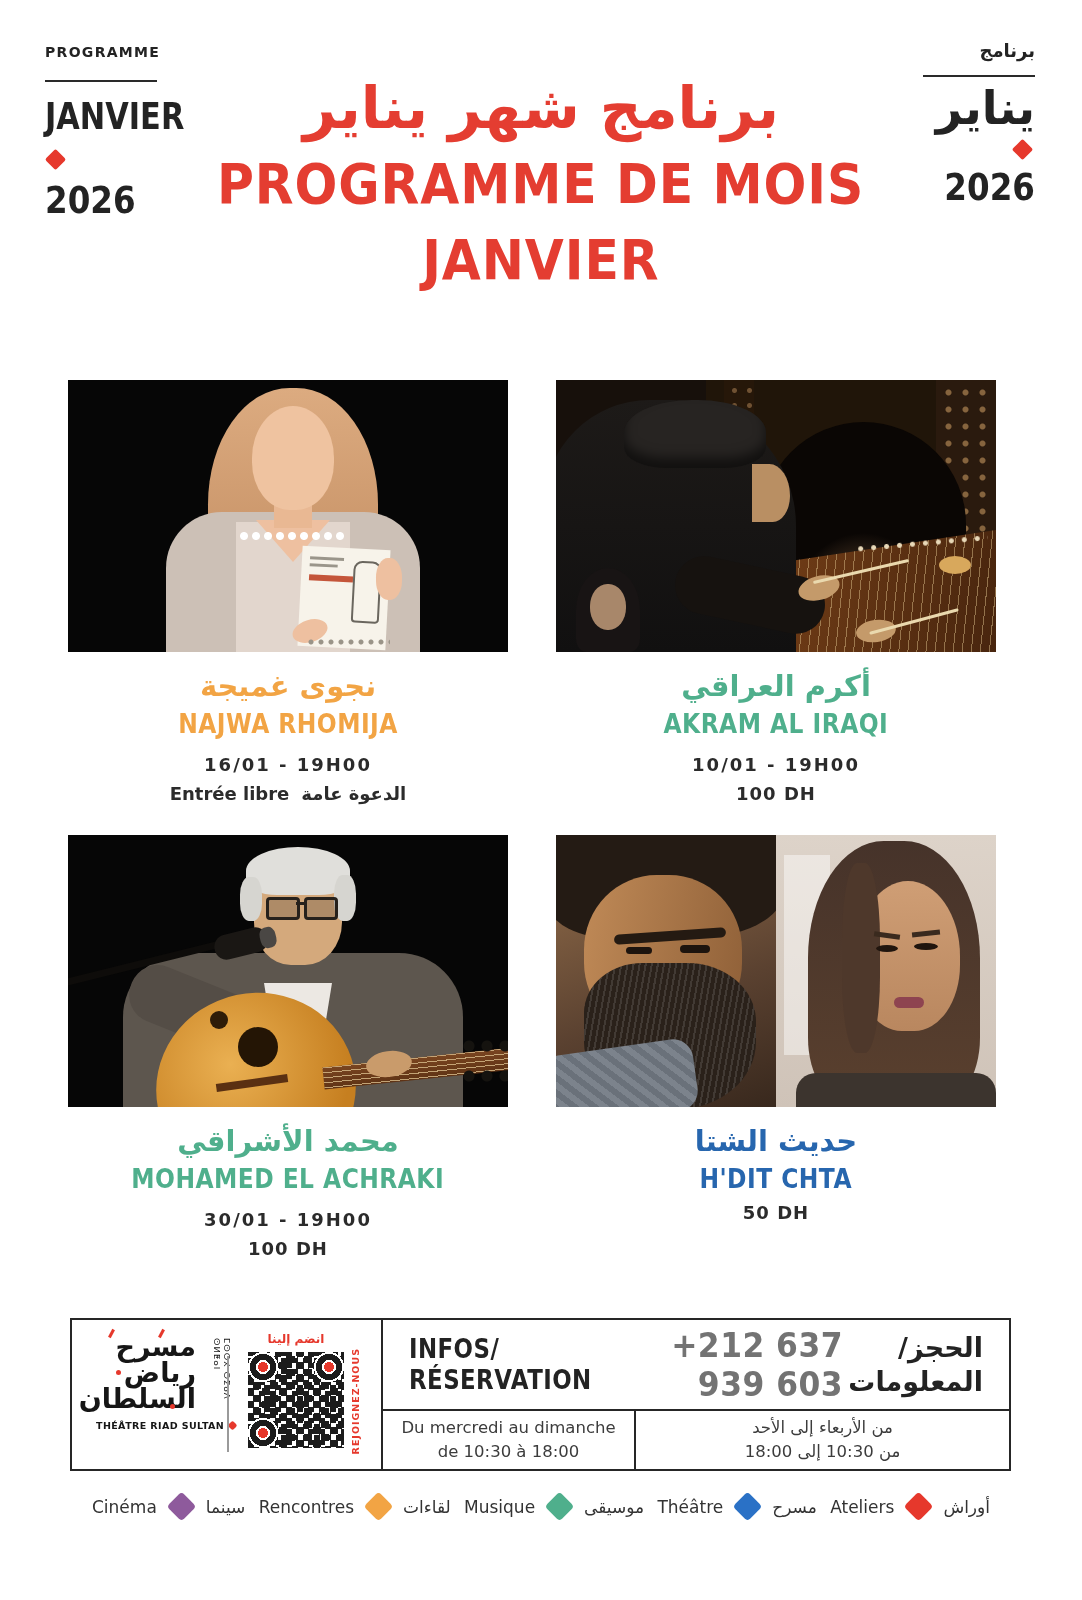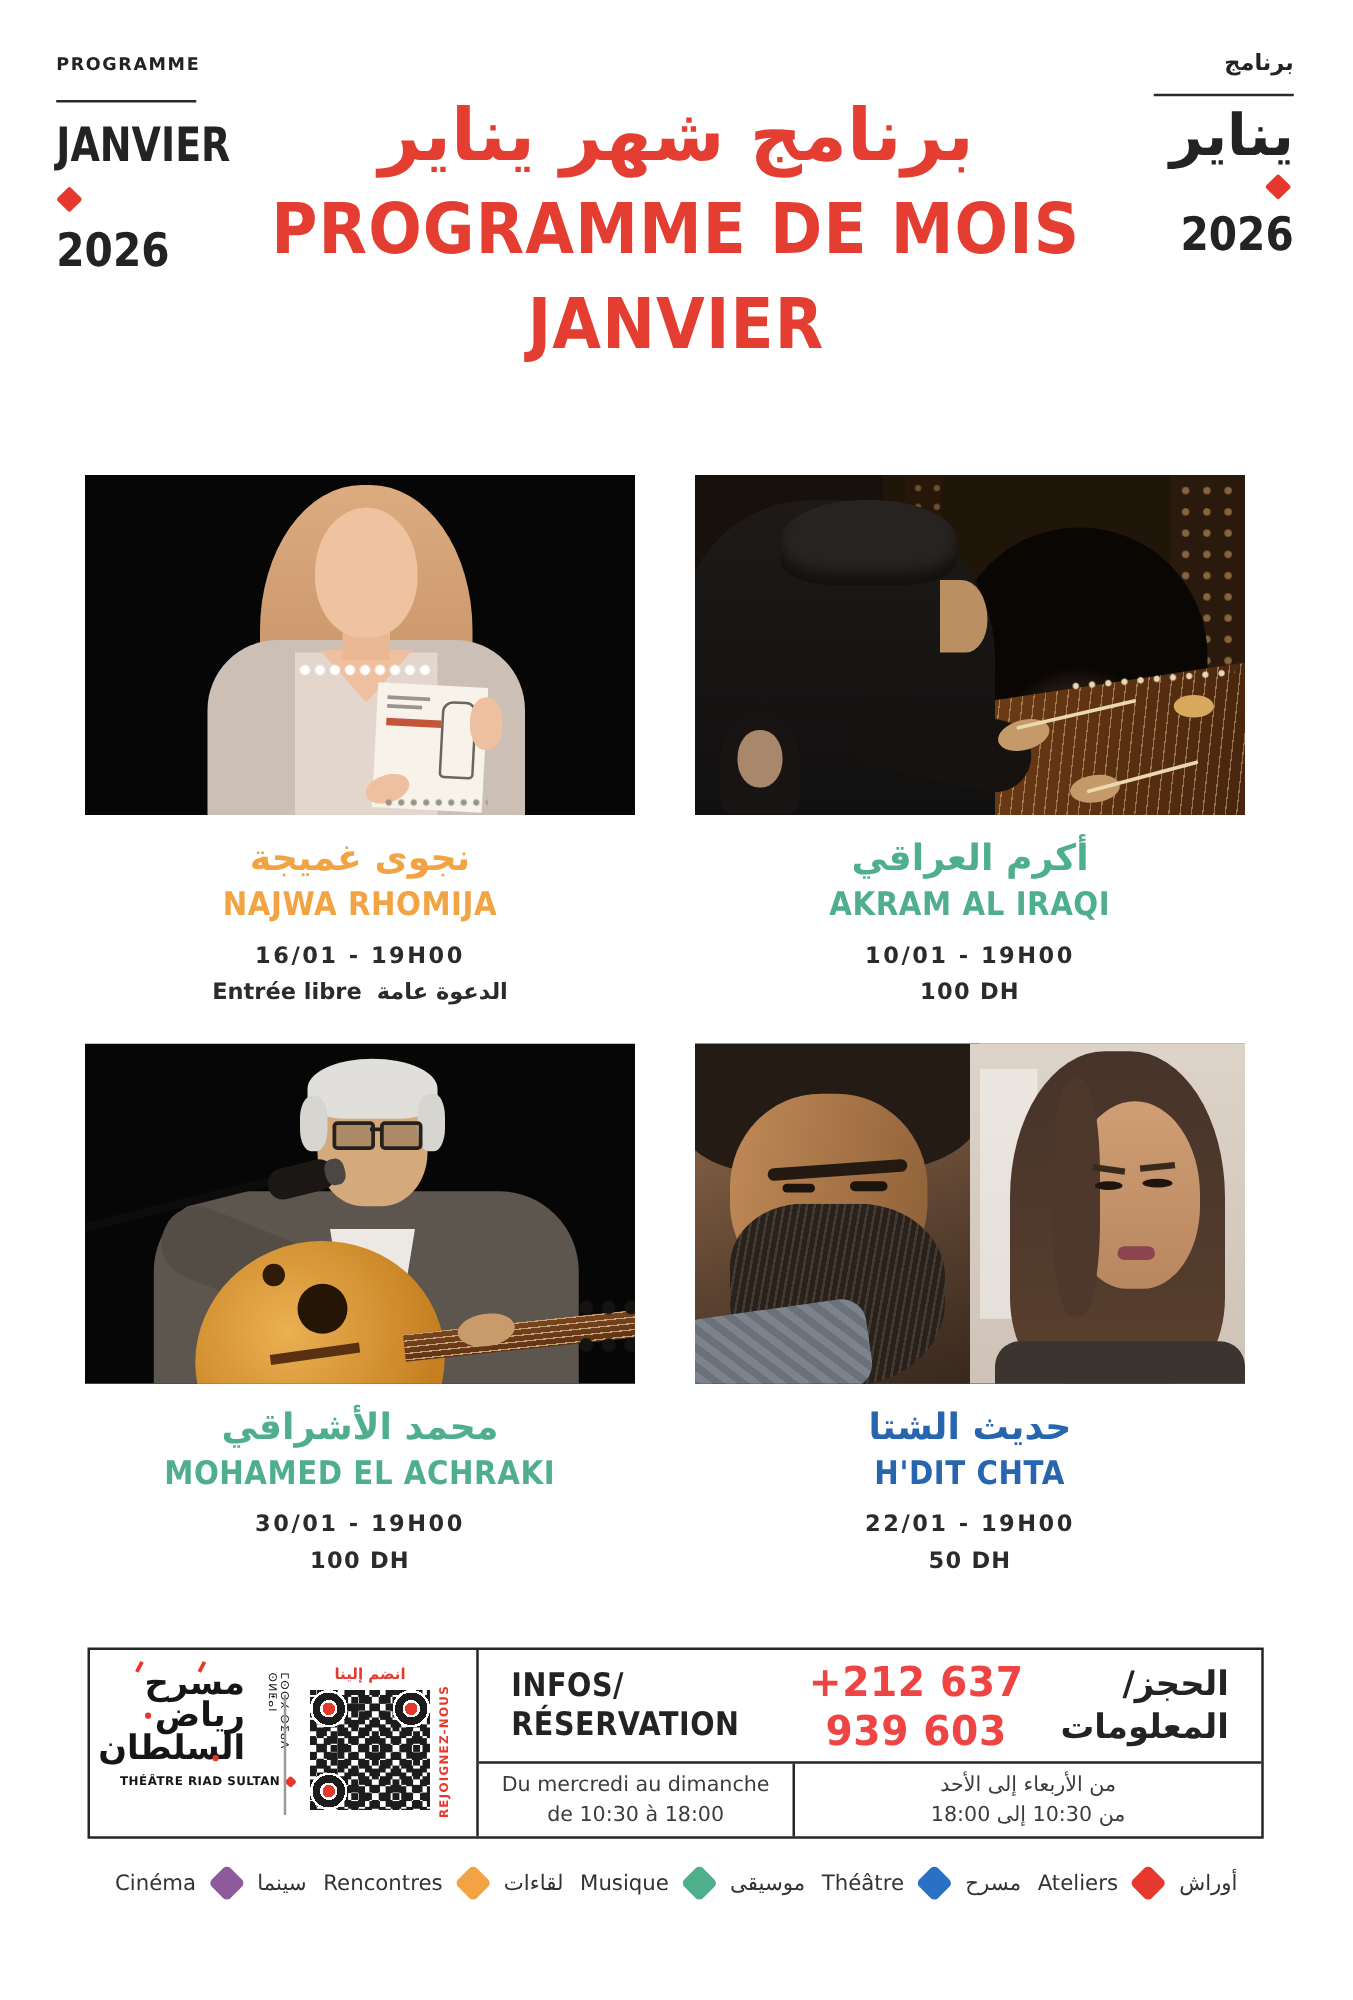--- a/index.html
+++ b/index.html
@@ -325,21 +325,20 @@
       <div class="p4-reyel"></div>
       <div class="p4-reyer"></div>
       <div class="p4-rlips"></div>
       <div class="p4-rshoulder"></div>
     </div>
     <div class="cap">
       <div style="color: rgb(39, 102, 174);">
         <div class="name-ar">حديث الشتا</div>
         <div class="name-lat"><span>H'DIT CHTA</span></div>
       </div>
-      <div class="when">22/01 - 19H00</div>
       <div class="price">50 DH</div>
     </div>
   </div>
 
   <div class="footer-box">
     <div class="fb-left">
       <div class="logo">
         <div class="logo-acc1"></div>
         <div class="logo-acc2"></div>
         <div class="logo-acc3"></div>
@@ -359,21 +358,21 @@
         <div class="qr"></div>
       </div>
       <div class="qr-vert" style="color: rgb(230, 56, 44);">REJOIGNEZ-NOUS</div>
     </div>
     <div class="fb-main">
       <div class="fb-top">
         <div class="infos">
           <span>INFOS/</span><br>
           <span>RÉSERVATION</span>
         </div>
-        <div class="phone" style="color: #ef4444;">
+        <div class="phone" style="color: #737373; text-align: right;">
           <span>+212 637 939 603</span>
         </div>
         <div class="infos-ar">
           <span>الحجز/</span><br>
           <span>المعلومات</span>
         </div>
       </div>
       <div class="fb-bottom">
         <div class="hours-fr">
           <span>Du mercredi au dimanche</span>

